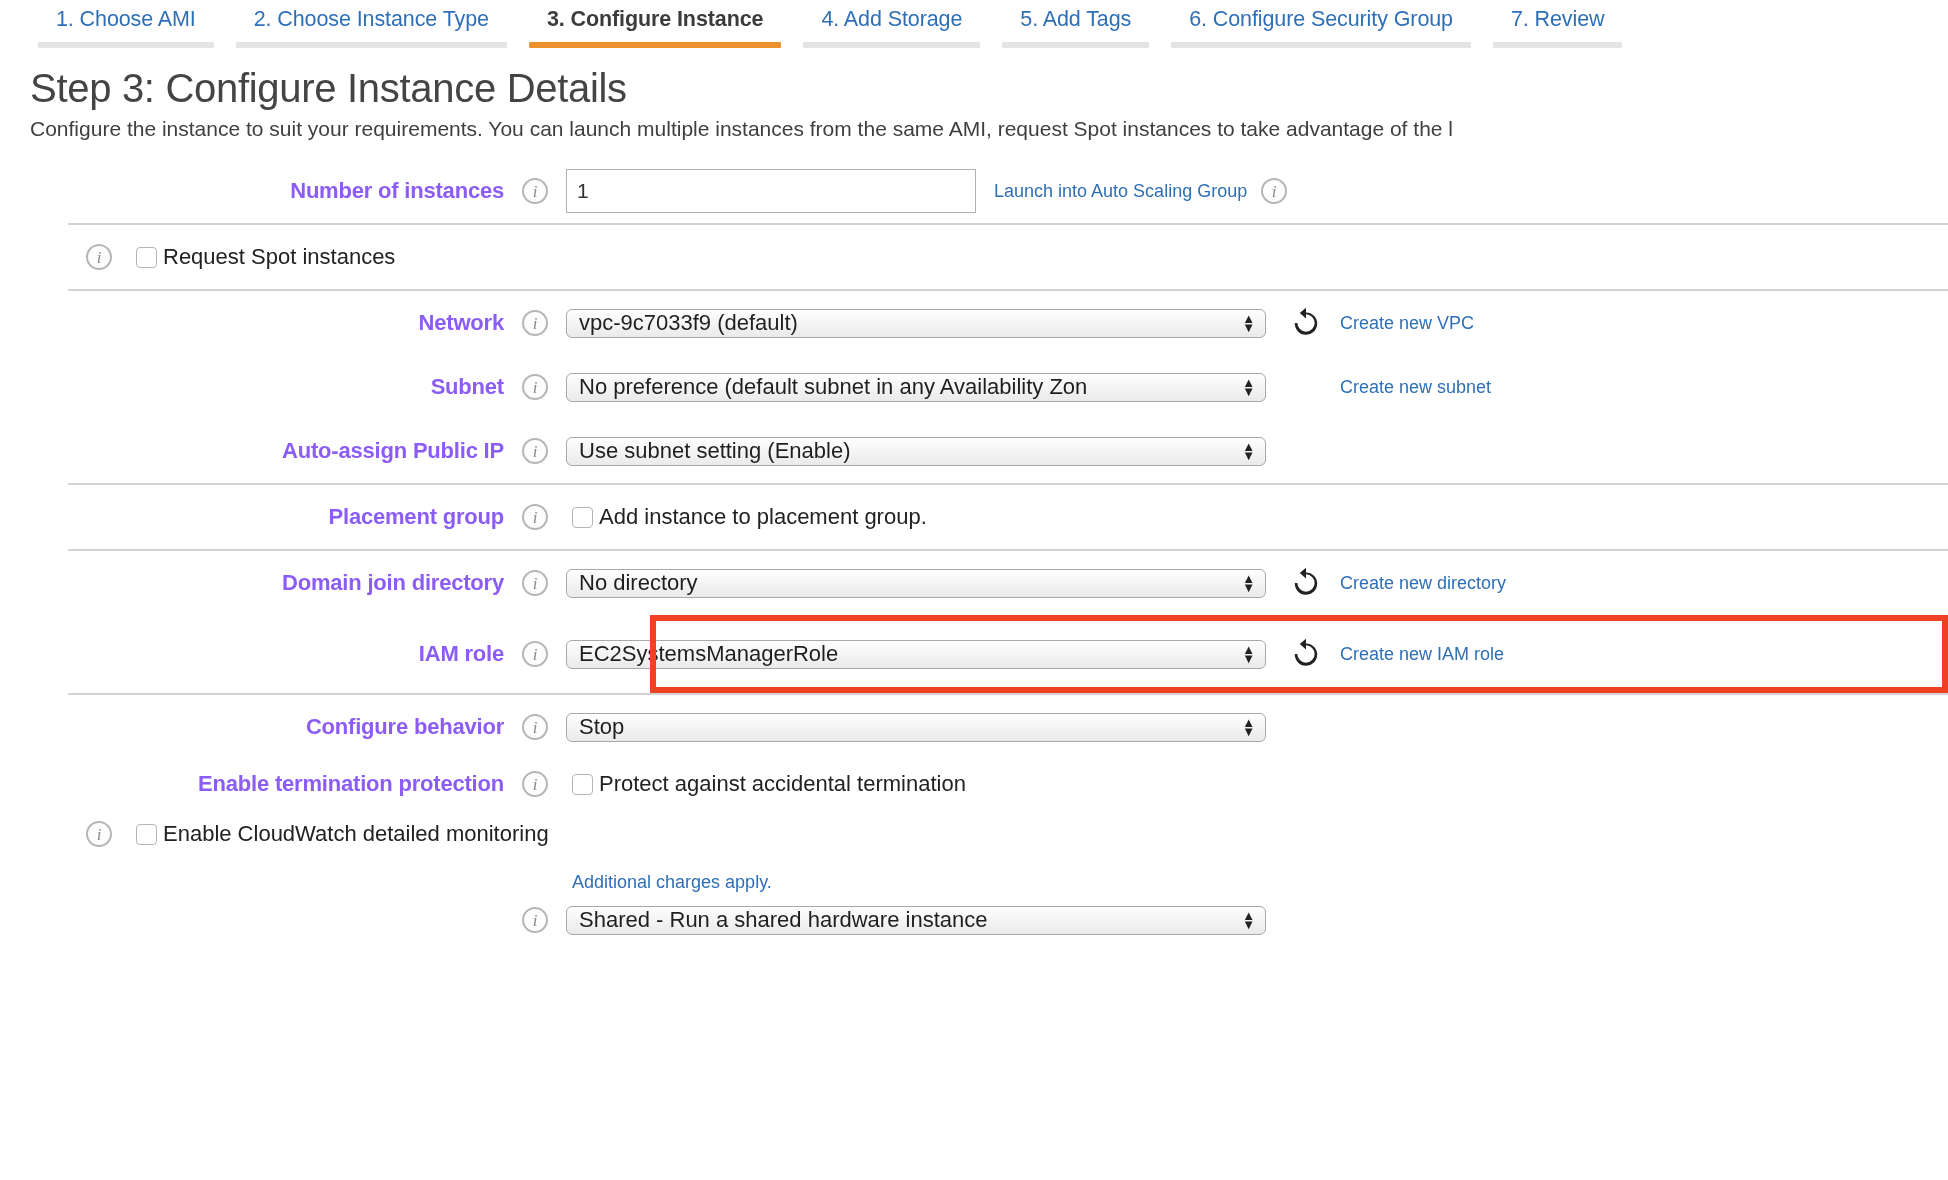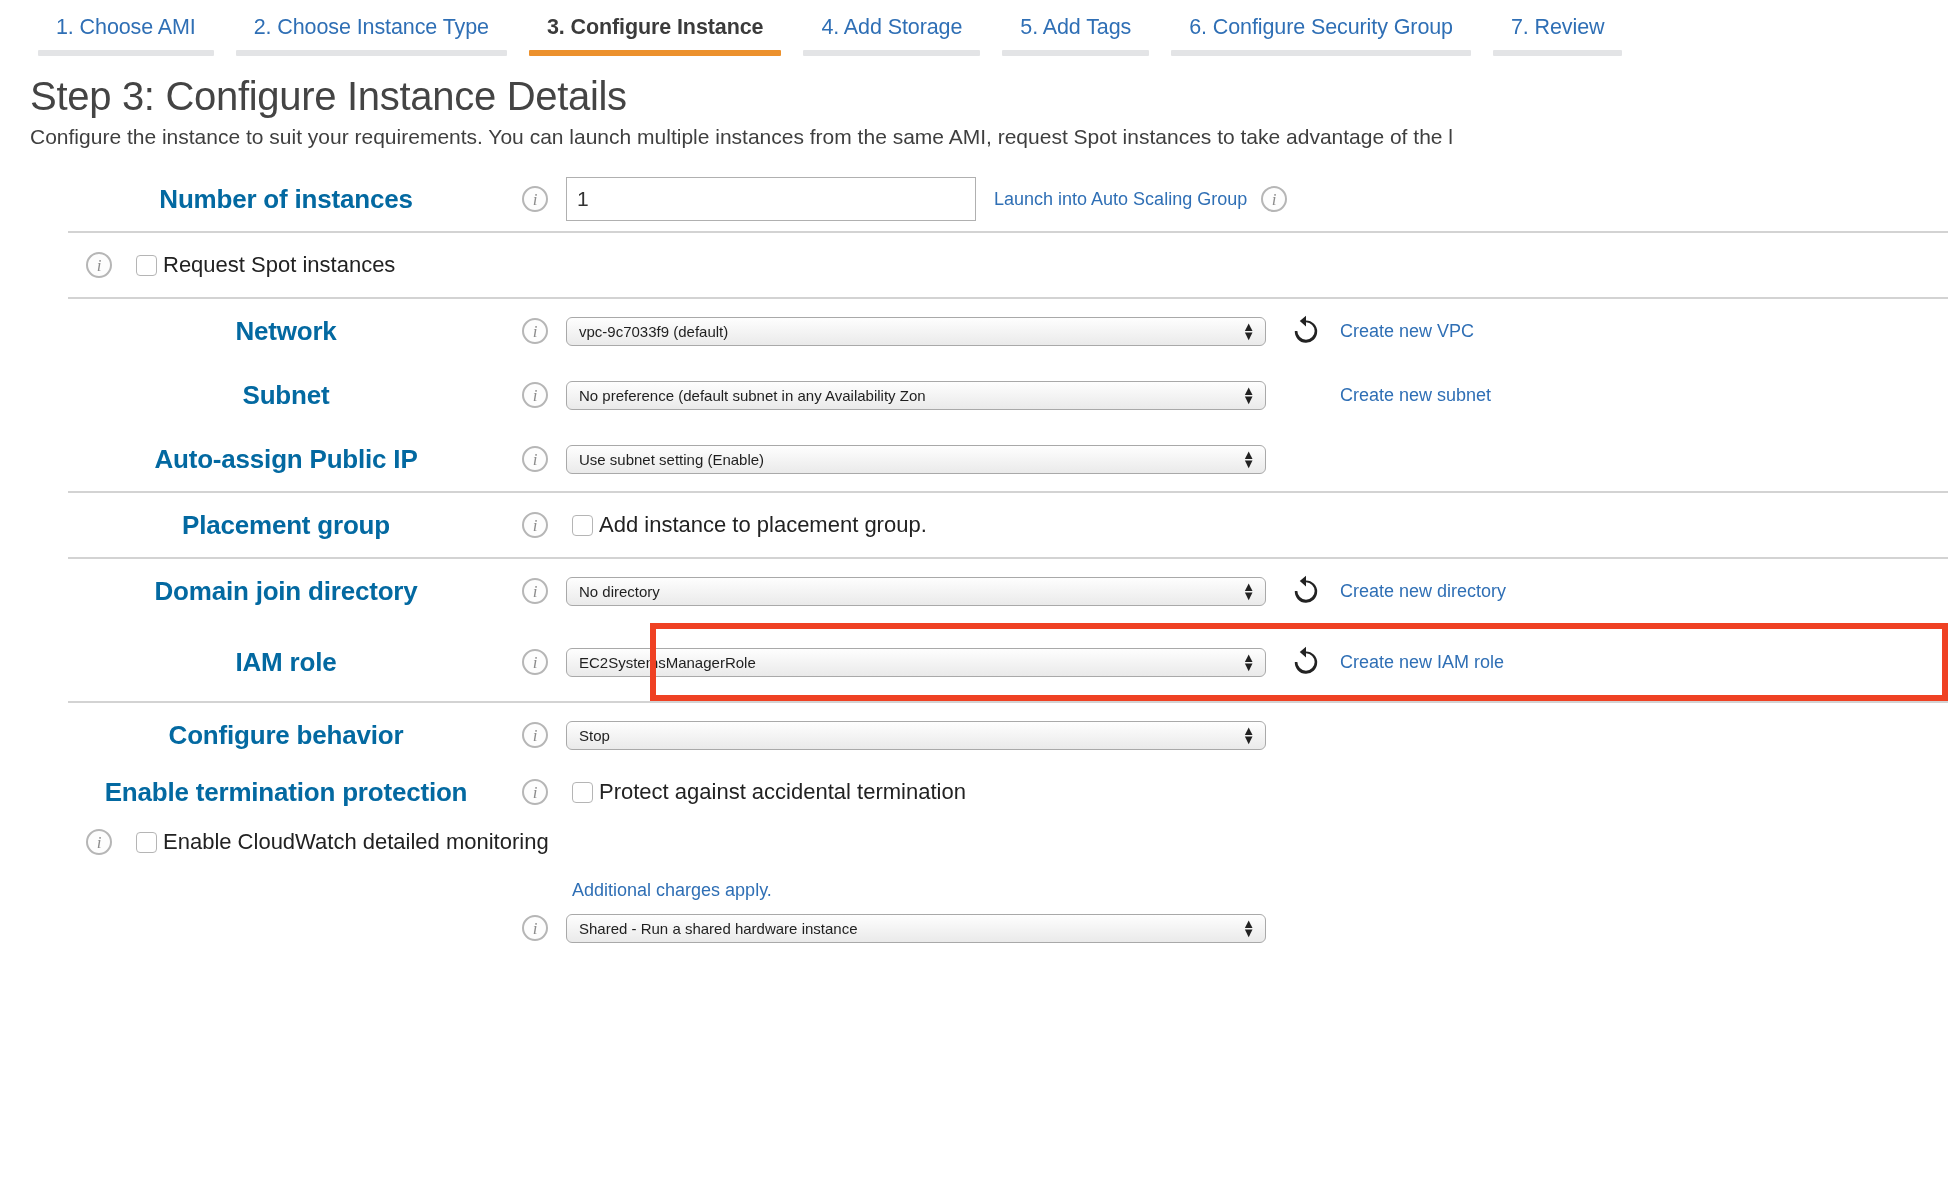--- a/index.html
+++ b/index.html
@@ -9,21 +9,21 @@
     background: #ffffff;
     font-family: "Liberation Sans", sans-serif;
     overflow: hidden;
   }
 
   
   .wizard-tabs {
     display: flex;
     align-items: flex-end;
     padding: 0 0 0 38px;
-    height: 56px;
+    height: 48px;
   }
   .tab {
     display: flex;
     flex-direction: column;
     align-items: center;
     margin-right: 22px;
     cursor: pointer;
   }
   .tab-label {
     font-size: 21.5px;
@@ -78,24 +78,24 @@
 
   .row {
     display: flex;
     align-items: center;
     min-height: 64px;
     position: relative;
   }
   .label-cell {
     width: 436px;
     flex: 0 0 436px;
-    text-align: center;
-    font-size: 26px;
+    text-align: right;
+    font-size: 22px;
     font-weight: bold;
-    color: #0369a1;
+    color: #8b5cf6;
     padding-right: 0;
     white-space: nowrap;
     letter-spacing: -0.2px;
   }
   .info-cell {
     flex: 0 0 62px;
     display: flex;
     justify-content: center;
     align-items: center;
   }
@@ -139,21 +139,21 @@
     display: inline-block;
   }
   .select-box {
     height: 29px;
     border: 1px solid #a9a9a9;
     border-radius: 6px;
     background: linear-gradient(180deg,#fefefe 0%, #f3f3f3 55%, #eaeaea 100%);
     display: flex;
     align-items: center;
     padding: 0 34px 0 12px;
-    font-size: 15px;
+    font-size: 22px;
     color: #1f1f1f;
     cursor: pointer;
     white-space: nowrap;
     overflow: hidden;
   }
   .select-box.w-narrow { width: 700px; }
   .select-arrows {
     position: absolute;
     right: 11px;
     top: 50%;

